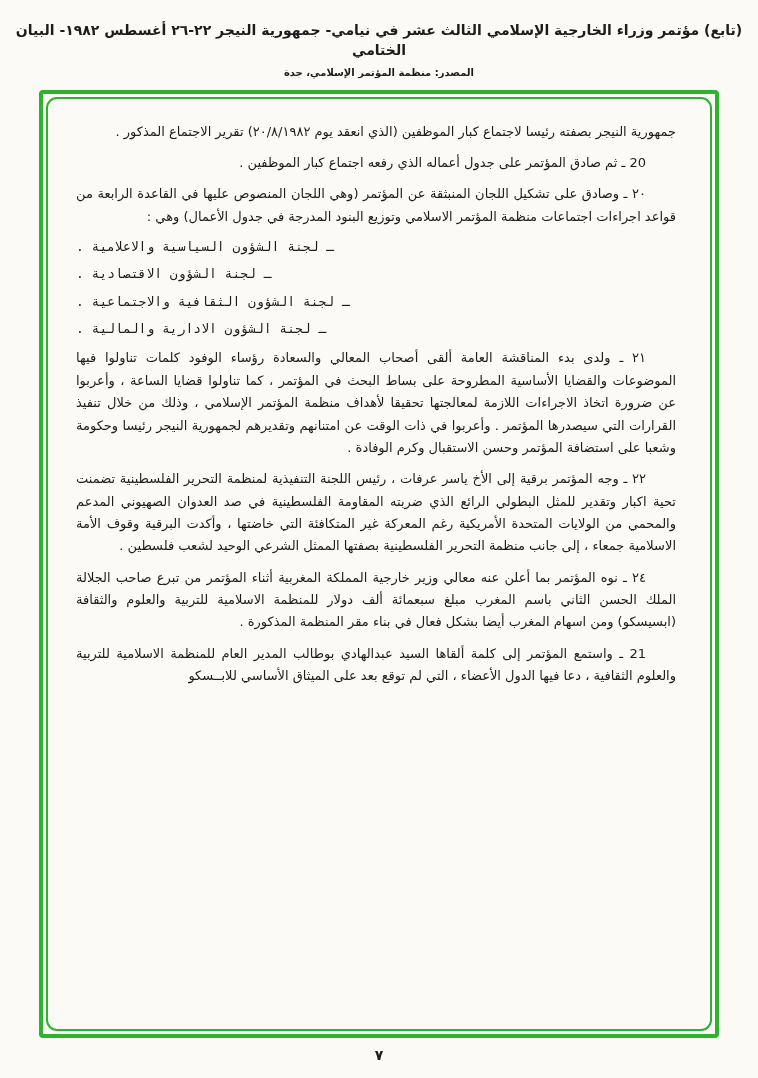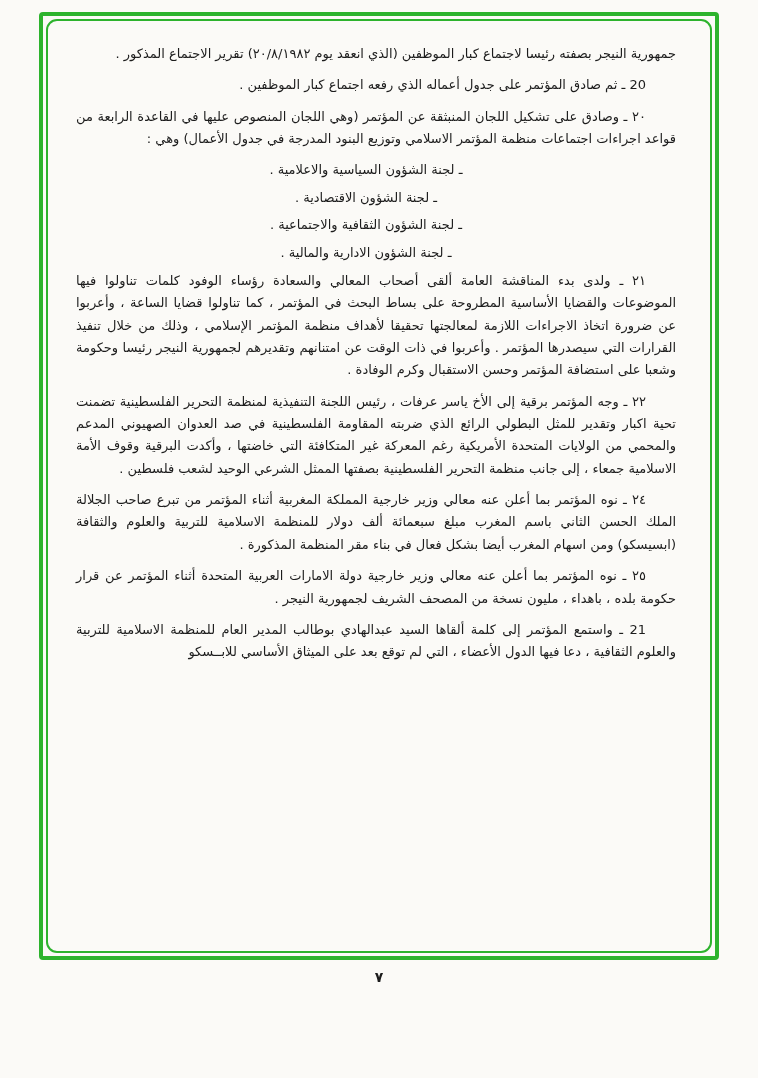--- a/index.html
+++ b/index.html
@@ -50,51 +50,55 @@
     direction:rtl;
     text-align:justify;
     font-size:13px;
     line-height:1.72;
   }
   .doc p{margin:0 0 9px 0;}
   .doc p.numbered{text-indent:30px;}
   .doc p.continuation{text-indent:0;}
   .doc p.list{
     margin:0 20px 5px 0;
-    text-align:center;
+    text-align:left;
     text-indent:0;
+    font-family:Liberation Mono, monospace;
   }
   .doc p.list + p.numbered{margin-top:6px;}
   .page-footer{
     text-align:center;
     font-weight:bold;
     font-size:14px;
     margin-top:9px;
   }
 </style>
 </head>
 <body>
 
 <div class="page">
 
+  <div class="page-header">
+    <div class="title">(تابع) مؤتمر وزراء الخارجية الإسلامي الثالث عشر في نيامي- جمهورية النيجر ٢٢-٢٦ أغسطس ١٩٨٢- البيان الختامي</div>
+    <div class="source">المصدر: منظمة المؤتمر الإسلامي، جدة</div>
+  </div>
 
   <div class="frame">
     <div class="frame-inner">
       <div class="doc">
           <p class="para continuation">جمهورية النيجر بصفته رئيسا لاجتماع كبار الموظفين (الذي انعقد يوم ٢٠/٨/١٩٨٢) تقرير الاجتماع المذكور .</p>
           <p class="para numbered">20 ـ ثم صادق المؤتمر على جدول أعماله الذي رفعه اجتماع كبار الموظفين .</p>
           <p class="para numbered">٢٠ ـ وصادق على تشكيل اللجان المنبثقة عن المؤتمر (وهي اللجان المنصوص عليها في القاعدة الرابعة من قواعد اجراءات اجتماعات منظمة المؤتمر الاسلامي وتوزيع البنود المدرجة في جدول الأعمال) وهي :</p>
           <p class="para list">ـ لجنة الشؤون السياسية والاعلامية .</p>
           <p class="para list">ـ لجنة الشؤون الاقتصادية .</p>
           <p class="para list">ـ لجنة الشؤون الثقافية والاجتماعية .</p>
           <p class="para list">ـ لجنة الشؤون الادارية والمالية .</p>
           <p class="para numbered">٢١ ـ ولدى بدء المناقشة العامة ألقى أصحاب المعالي والسعادة رؤساء الوفود كلمات تناولوا فيها الموضوعات والقضايا الأساسية المطروحة على بساط البحث في المؤتمر ، كما تناولوا قضايا الساعة ، وأعربوا عن ضرورة اتخاذ الاجراءات اللازمة لمعالجتها تحقيقا لأهداف منظمة المؤتمر الإسلامي ، وذلك من خلال تنفيذ القرارات التي سيصدرها المؤتمر . وأعربوا في ذات الوقت عن امتنانهم وتقديرهم لجمهورية النيجر رئيسا وحكومة وشعبا على استضافة المؤتمر وحسن الاستقبال وكرم الوفادة .</p>
           <p class="para numbered">٢٢ ـ وجه المؤتمر برقية إلى الأخ ياسر عرفات ، رئيس اللجنة التنفيذية لمنظمة التحرير الفلسطينية تضمنت تحية اكبار وتقدير للمثل البطولي الرائع الذي ضربته المقاومة الفلسطينية في صد العدوان الصهيوني المدعم والمحمي من الولايات المتحدة الأمريكية رغم المعركة غير المتكافئة التي خاضتها ، وأكدت البرقية وقوف الأمة الاسلامية جمعاء ، إلى جانب منظمة التحرير الفلسطينية بصفتها الممثل الشرعي الوحيد لشعب فلسطين .</p>
           <p class="para numbered">٢٤ ـ نوه المؤتمر بما أعلن عنه معالي وزير خارجية المملكة المغربية أثناء المؤتمر من تبرع صاحب الجلالة الملك الحسن الثاني باسم المغرب مبلغ سبعمائة ألف دولار للمنظمة الاسلامية للتربية والعلوم والثقافة (ابسيسكو) ومن اسهام المغرب أيضا بشكل فعال في بناء مقر المنظمة المذكورة .</p>
-          <p class="para numbered">٢٥ ـ نوه المؤتمر بما أعلن عنه معالي وزير خارجية دولة الامارات العربية المتحدة أثناء المؤتمر عن قرار حكومة بلده ، باهداء ، مليون نسخة من المصحف الشريف لجمهورية النيجر .</p>
           <p class="para numbered">21 ـ واستمع المؤتمر إلى كلمة ألقاها السيد عبدالهادي بوطالب المدير العام للمنظمة الاسلامية للتربية والعلوم الثقافية ، دعا فيها الدول الأعضاء ، التي لم توقع بعد على الميثاق الأساسي للابــسكو</p>
         </div>
     </div>
   </div>
 
   <div class="page-footer">٧</div>
 
 </div>
 
 </body></html>

